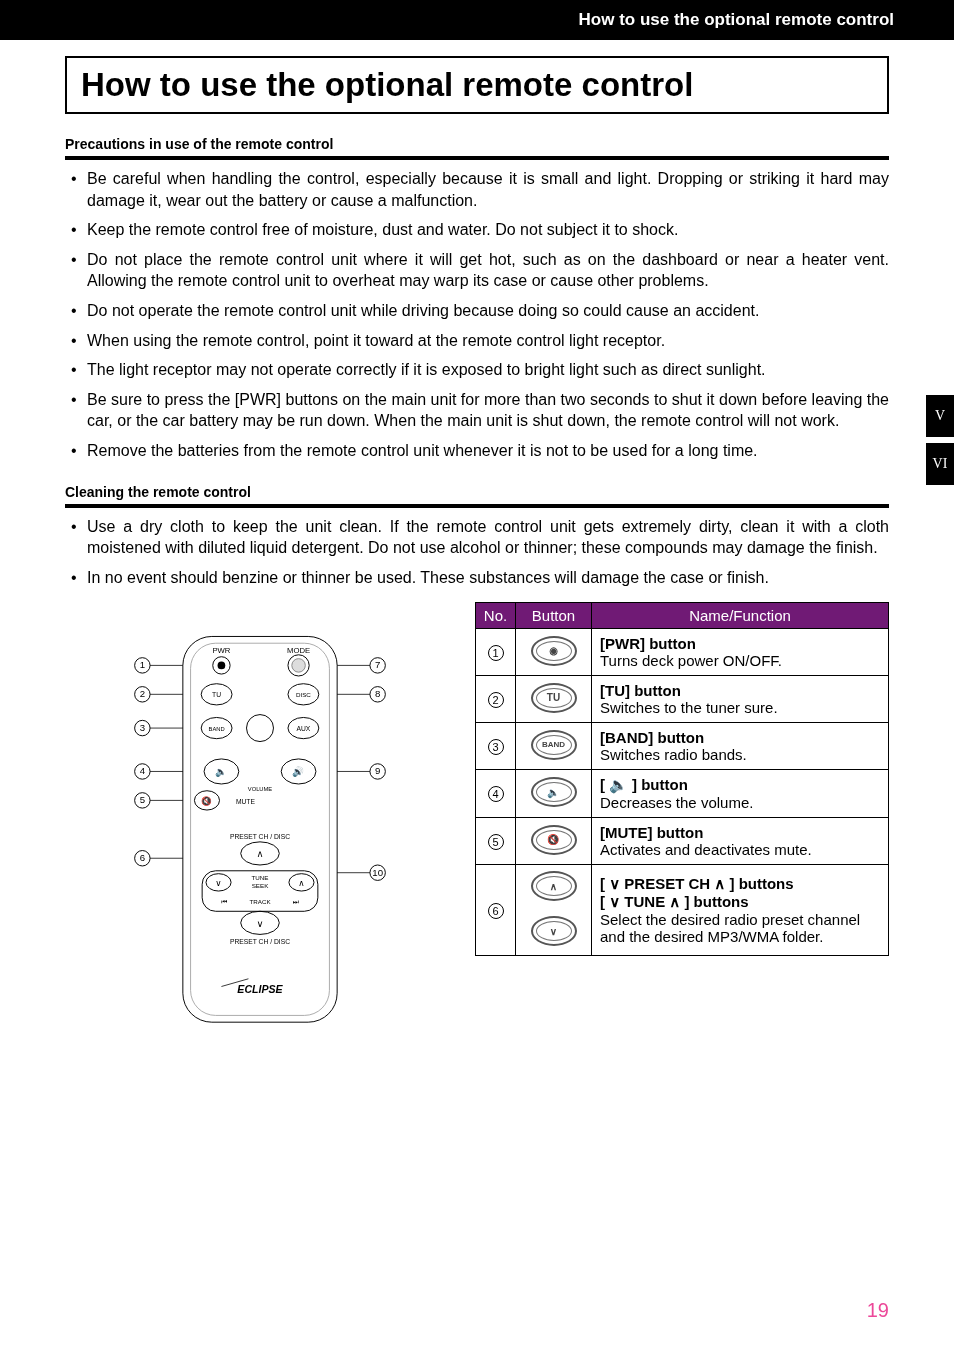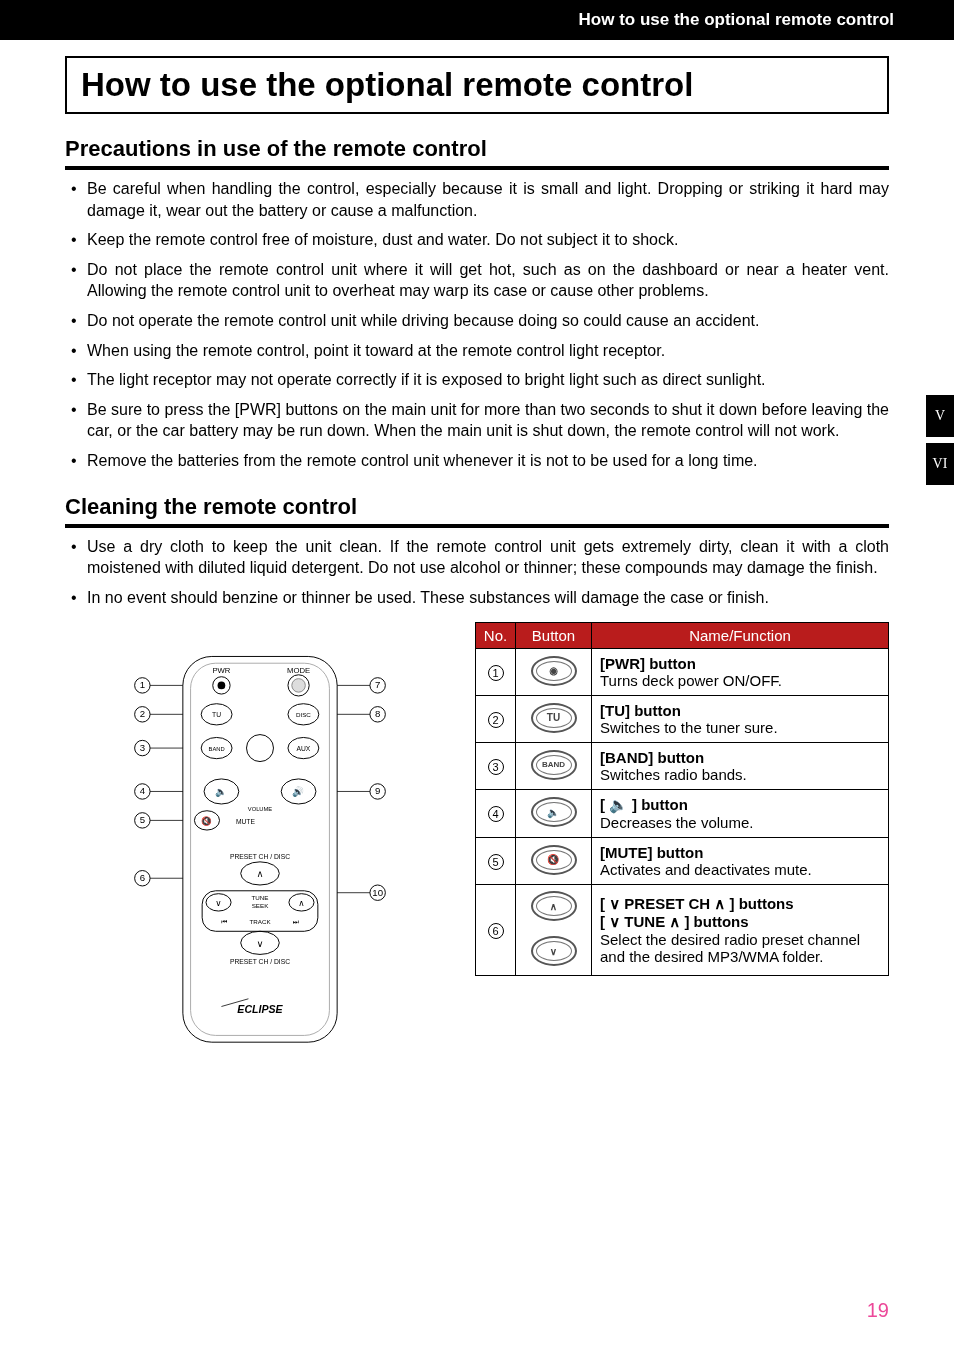--- a/index.html
+++ b/index.html
@@ -23,21 +23,21 @@
     padding: 0 65px;
   }
   .page-title {
     border: 2px solid #000;
     font-size: 33px;
     font-weight: bold;
     padding: 8px 14px;
     margin-top: 16px;
   }
   .section-heading {
-    font-size: 22px;
+    font-size: 14px;
     font-weight: bold;
     margin-top: 22px;
     padding-bottom: 4px;
     border-bottom: 4px solid #000;
   }
   .bullet-list {
     list-style: none;
     margin-top: 8px;
     font-size: 16px;
     line-height: 1.35;
@@ -68,21 +68,21 @@
     margin-top: 14px;
   }
   .diagram-col { flex: 0 0 390px; display:flex; justify-content:center; align-items:flex-start; padding-top:20px;}
   .table-col { flex: 1; }
   table.remote-table {
     border-collapse: collapse;
     width: 100%;
     font-size: 15px;
   }
   table.remote-table th {
-    background: #b91c1c;
+    background: #701a75;
     color: #fff;
     font-weight: normal;
     padding: 4px 6px;
     border: 1px solid #000;
     text-align:center;
     margin-left:20px;
   }
   table.remote-table td {
     border: 1px solid #000;
     padding: 6px 8px;

